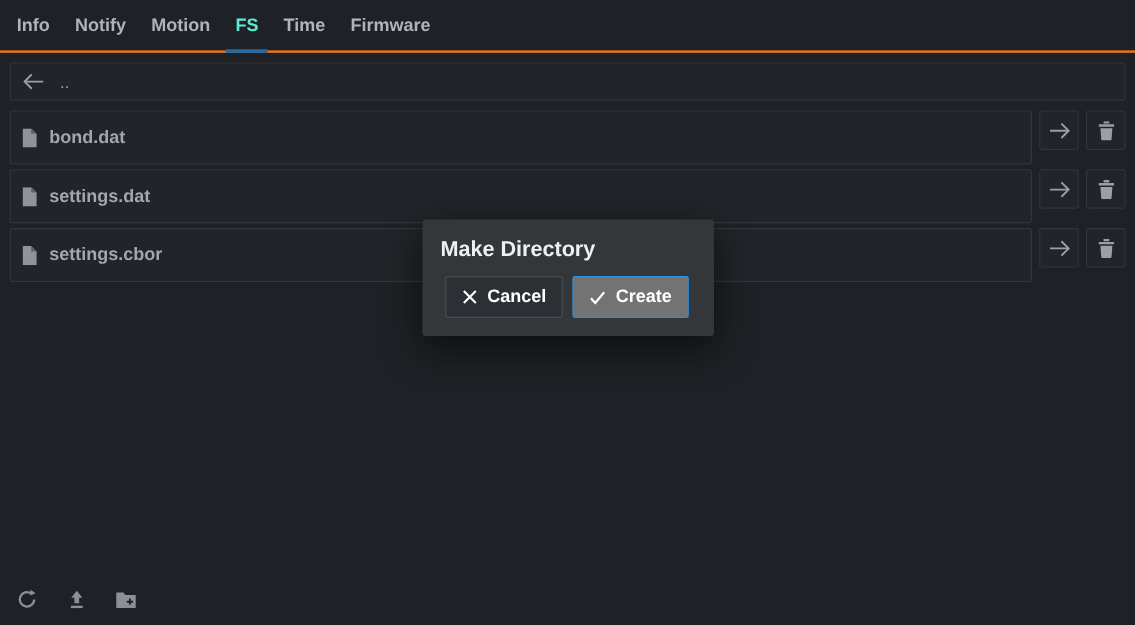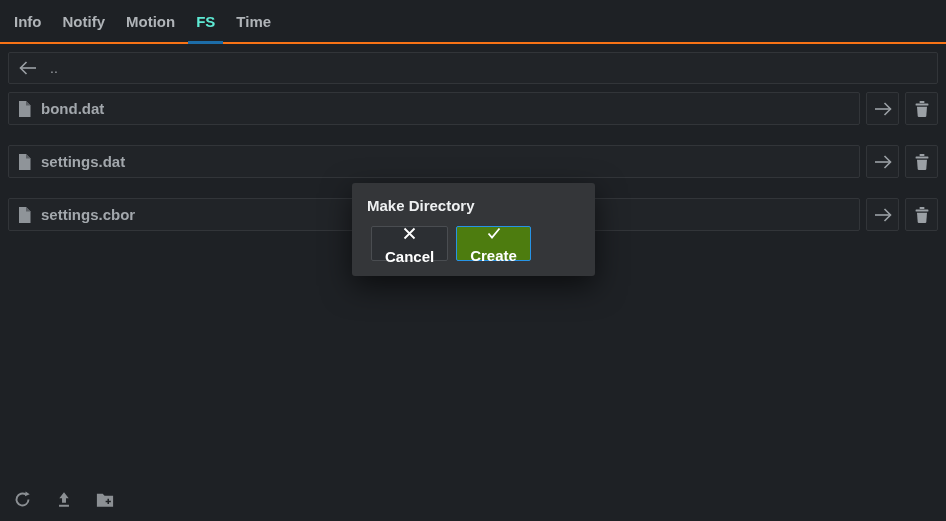--- a/index.html
+++ b/index.html
@@ -36,21 +36,21 @@
     background:#212428;
     border:1px solid #323539;
     border-radius:2px;
   }
   .parent-row {
     display:flex; align-items:center; gap:13px;
     height:32px; padding:0 10px; margin-bottom:8px;
     color:#9ba0a5; cursor:pointer;
   }
   .parent-label { font-size:14px; color:#9ba0a5; }
-  .file-row { display:flex; height:33px; margin-bottom:20px; }
+  .file-row { display:flex; height:45px; margin-bottom:4px; }
   .file-box {
     flex:1; display:flex; align-items:center; gap:10px;
     padding:0 9px; color:#8f9499;
   }
   .file-name { font-size:15px; font-weight:700; color:#a2a7ac; }
   .sq-btn {
     width:33px; height:33px; margin-left:6px;
     display:flex; align-items:center; justify-content:center;
     color:#9ba0a5; cursor:pointer;
   }
@@ -63,21 +63,21 @@
   .tool { cursor:pointer; display:flex; align-items:center; }
 
   
   .modal {
     position:absolute; left:352px; top:183px; width:243px;
     background:#343639; border-radius:3px;
     padding:14px 15px 15px;
     box-shadow:0 10px 30px rgba(0,0,0,.6);
     z-index:10;
   }
-  .modal-title { font-size:15px; font-weight:700; color:#eef0f1; }
+  .modal-title { font-size:18px; font-weight:700; color:#eef0f1; }
   .form-row { display:flex; align-items:center; margin-top:26px; }
   .form-label {
     flex:0 0 78px; text-align:right; padding-right:11px;
     font-size:15px; color:#d3d5d7;
   }
   .input-wrap { position:relative; flex:1; }
   .filename-input {
     width:100%; height:33px;
     background:#45484c; color:#eceeef;
     border:none; border-bottom:2px solid #2b99e8;
@@ -87,36 +87,37 @@
   }
   .caret {
     position:absolute; left:40px; top:7px;
     width:2px; height:19px; background:#3f9bd8;
   }
   .btn-row { display:flex; gap:8px; margin-top:12px; padding-left:4px; }
   .btn {
     height:35px; display:flex; align-items:center; gap:8px;
     padding:0 13px; border-radius:2px;
     font-size:15px; font-weight:700; color:#ffffff;
-    cursor:pointer; font-family:inherit;flex-direction:column;
+    cursor:pointer; font-family:inherit;
   }
   .btn-cancel { background:#2c2f33; border:1px solid #4a4d51; }
-  .btn-create { background:#4d7c0f; border:1px solid #2793e6; }
+  .btn-create { background:#737373; border:1px solid #2793e6; }
 
   svg { display:block; }
 </style>
 </head>
 <body>
 
 <nav class="tab-bar">
   <div class="tab">Info</div>
   <div class="tab">Notify</div>
   <div class="tab">Motion</div>
   <div class="tab active">FS</div>
   <div class="tab">Time</div>
+  <div class="tab">Firmware</div>
 </nav>
 
 <main class="list">
 
   <div class="box parent-row">
     <span>
       <svg width="18" height="14" viewBox="0 0 18 14" fill="none" stroke="#9ba0a5" stroke-width="1.6">
         <path d="M7.5 1 L1.5 7 L7.5 13"></path>
           <path d="M1.5 7 H17"></path>
       </svg>

